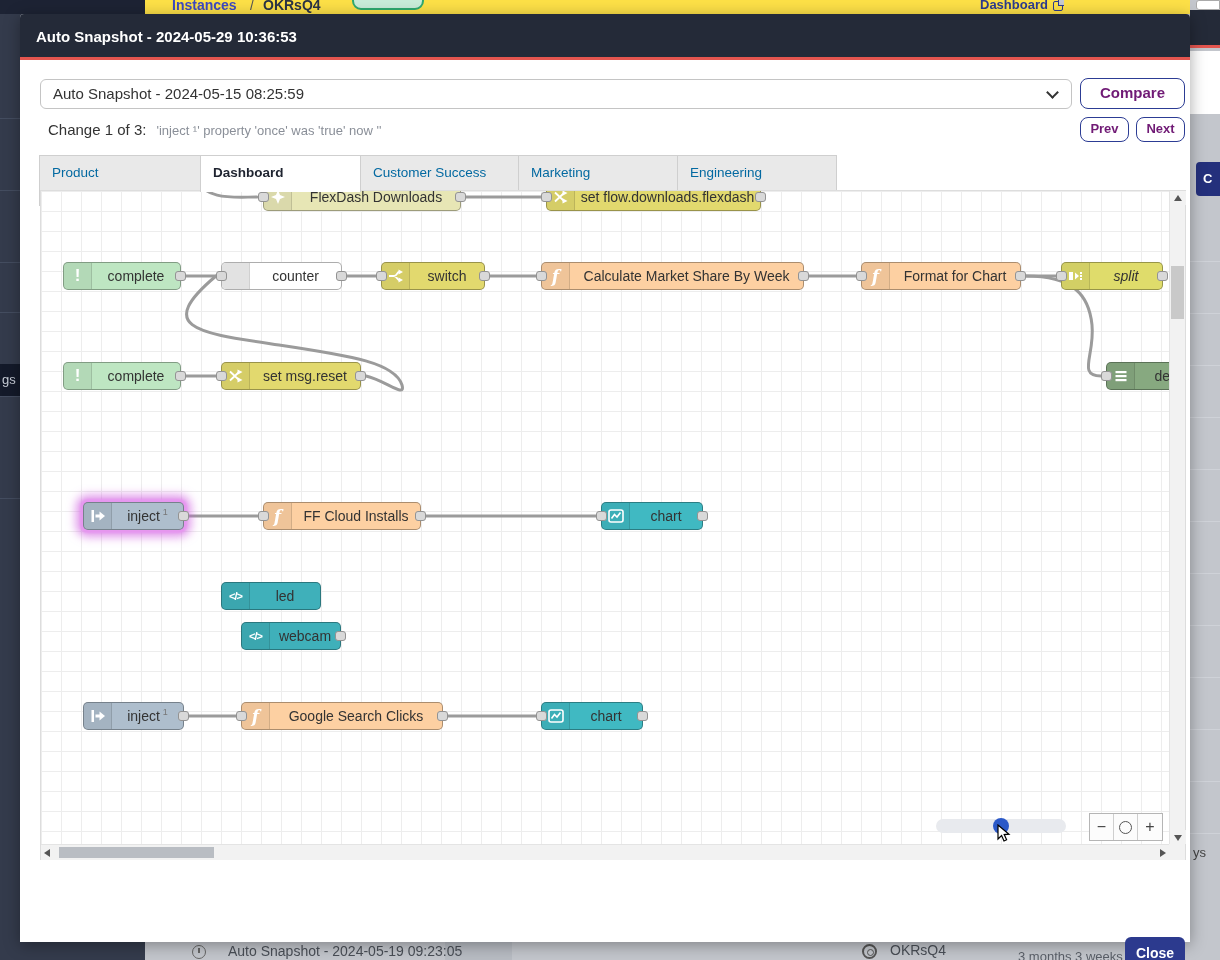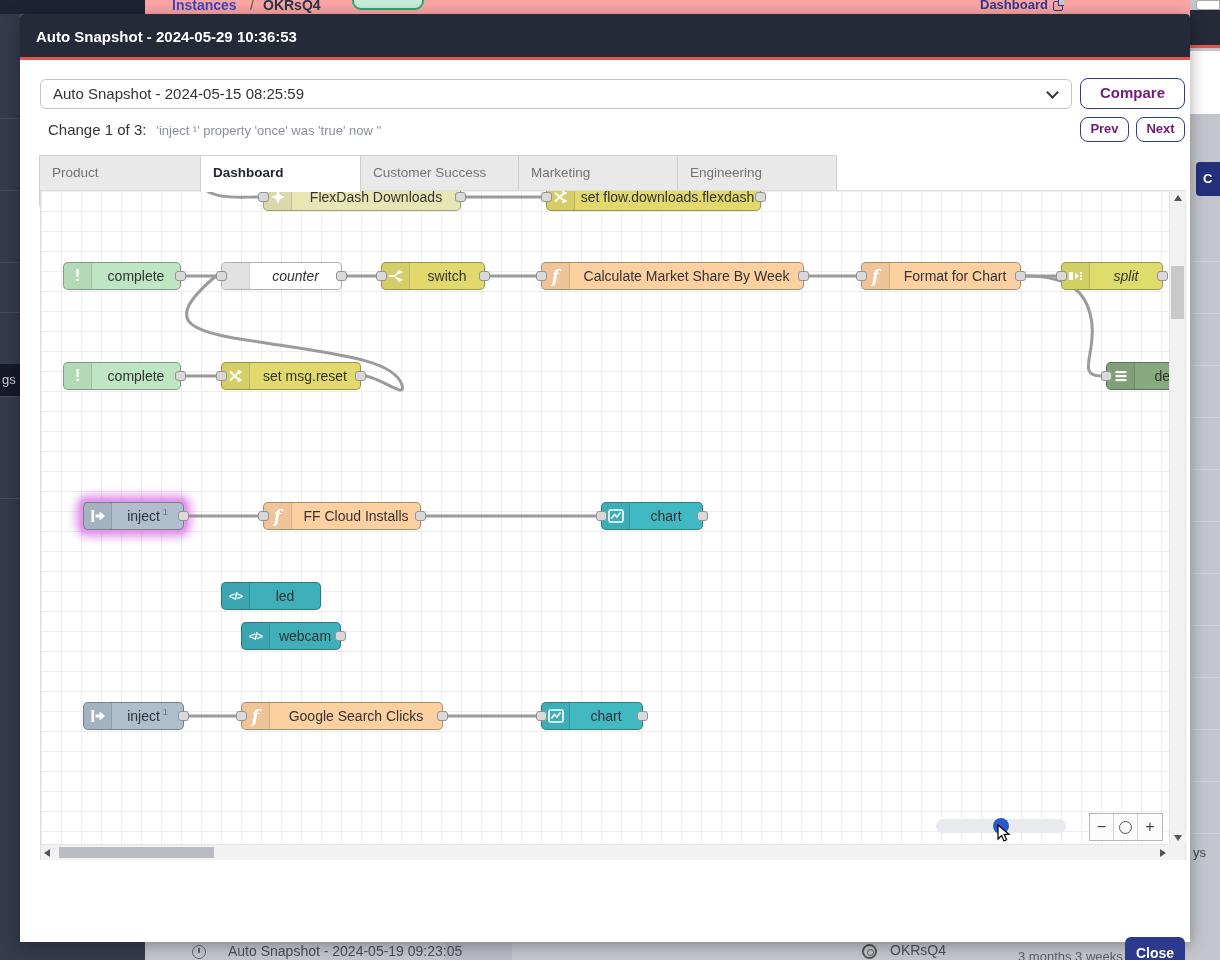--- a/index.html
+++ b/index.html
@@ -7,21 +7,21 @@
     font-family:"Liberation Sans", sans-serif; }
   #app { position:relative; width:1220px; height:960px; overflow:hidden; }
 
   
   .sidebar { position:absolute; left:0; top:0; width:145px; height:960px; background:#343b4c; z-index:1; }
   .sidebar .top { position:absolute; left:0; top:0; width:100%; height:14px; background:#1d2334; }
   .sidebar .sep { position:absolute; left:0; width:100%; height:1px; background:#444d60; }
   .sidebar .sel { position:absolute; left:0; top:364px; width:100%; height:32px; background:#141a2a; }
   .sidebar .frag { position:absolute; left:2px; top:372px; color:#c7ccd6; font-size:13px; }
 
-  .topbar { position:absolute; left:145px; top:0; width:1075px; height:14px; background:#fca5a5; overflow:hidden; z-index:1;text-decoration:underline; }
+  .topbar { position:absolute; left:145px; top:0; width:1075px; height:14px; background:#fde047; overflow:hidden; z-index:1;text-decoration:underline; }
   .topbar .crumb-parent { position:absolute; left:27px; top:-3px; font-size:14px; font-weight:bold; color:#3d49c1; }
   .topbar .crumb-sep { position:absolute; left:105px; top:-3px; font-size:14px; color:#555; }
   .topbar .crumb-current { position:absolute; left:118px; top:-3px; font-size:14px; font-weight:bold; color:#2b3345; }
   .topbar .badge { position:absolute; left:207px; top:-8px; width:72px; height:18px; background:#c9ecd9; border:2px solid #2fa96f; border-radius:10px; }
   .topbar .nav-link { position:absolute; top:-3px; font-size:13px; font-weight:bold; color:#2c3a8f; white-space:nowrap; }
   .topbar .ext { display:inline-block; width:10px; height:10px; border:1.5px solid #2c3a8f; border-radius:2px; margin-left:5px; vertical-align:middle; position:relative; }
   .topbar .ext:after { content:""; position:absolute; right:-2px; top:-2px; width:5px; height:5px; background:#c6c9cf; border-left:1.5px solid #2c3a8f; border-bottom:1.5px solid #2c3a8f; }
 
   .right-strip { position:absolute; left:1190px; top:0; width:30px; height:960px; background:#c3c6cc; z-index:1; }
   .right-strip .btn-frag { position:absolute; left:6px; top:0; width:24px; height:10px; background:#fff; border:1px solid #aaa; border-radius:3px 0 0 3px; }
@@ -56,21 +56,21 @@
   .btn-outline { position:absolute; background:#fff; border:1.5px solid #2c3c94; border-radius:8px;
      color:#701a75; font-weight:bold; text-align:center; cursor:pointer; font-family:"Liberation Sans",sans-serif; }
   #compare-btn { left:1060px; top:64px; width:105px; height:31px; font-size:15px; line-height:28px; }
   #prev-btn { left:1060px; top:103px; width:49px; height:25px; font-size:13px; line-height:22px; }
   #next-btn { left:1116px; top:103px; width:49px; height:25px; font-size:13px; line-height:22px; }
 
   .change-row { position:absolute; left:28px; top:107px; font-size:15px; color:#333; }
   .change-detail { font-size:13px; color:#8a8f98; margin-left:10px; }
 
   .tabs { position:absolute; left:20px; top:141px; height:35px; display:flex; }
-  .tab { height:51px; border:1px solid #cfcfcf; background:#e9e9e9; color:#737373; font-size:13.5px;
+  .tab { height:51px; border:1px solid #cfcfcf; background:#e9e9e9; color:#0369a1; font-size:13.5px;
      padding:9px 0 0 12px; margin-left:-1px; cursor:pointer; white-space:nowrap; }
   .tab.active { background:#fff; border-bottom:none; height:37px; color:#1f2430; font-weight:bold; position:relative; z-index:3; }
 
   .canvas-wrap { position:absolute; left:20px; top:176px; width:1146px; height:670px; border:1px solid #ddd; }
   .canvas { position:absolute; left:0; top:0; width:1128px; height:653px; overflow:hidden; background:#fff;
      background-image:linear-gradient(#ededed 1px, transparent 1px),
                       linear-gradient(90deg,#ededed 1px, transparent 1px);
      background-size:20px 20px; cursor:default;padding-left:32px; }
   .canvas svg.wires { position:absolute; left:0; top:0; }
 
@@ -234,21 +234,21 @@
           </div>
           <div class="node" style="left: 22px; top: 71px; width: 118px; background: rgb(190, 230, 194);">
             <div class="iconbox">
               <span class="exicon">!</span>
             </div>
             <div class="lbl">
               <span>complete</span>
             </div>
             <div class="port out"></div>
           </div>
-          <div class="node" style="left: 180px; top: 71px; width: 121px; background: rgb(255, 255, 255); font-style: italic;">
+          <div class="node" style="left: 180px; top: 71px; width: 121px; background: rgb(255, 255, 255);">
             <div class="iconbox blank"></div>
             <div class="lbl">
               <span>counter</span>
             </div>
             <div class="port in"></div>
             <div class="port out"></div>
           </div>
           <div class="node" style="left: 340px; top: 71px; width: 104px; background: rgb(226, 217, 110);">
             <div class="iconbox">
               <svg width="16" height="16" viewBox="0 0 16 16">

